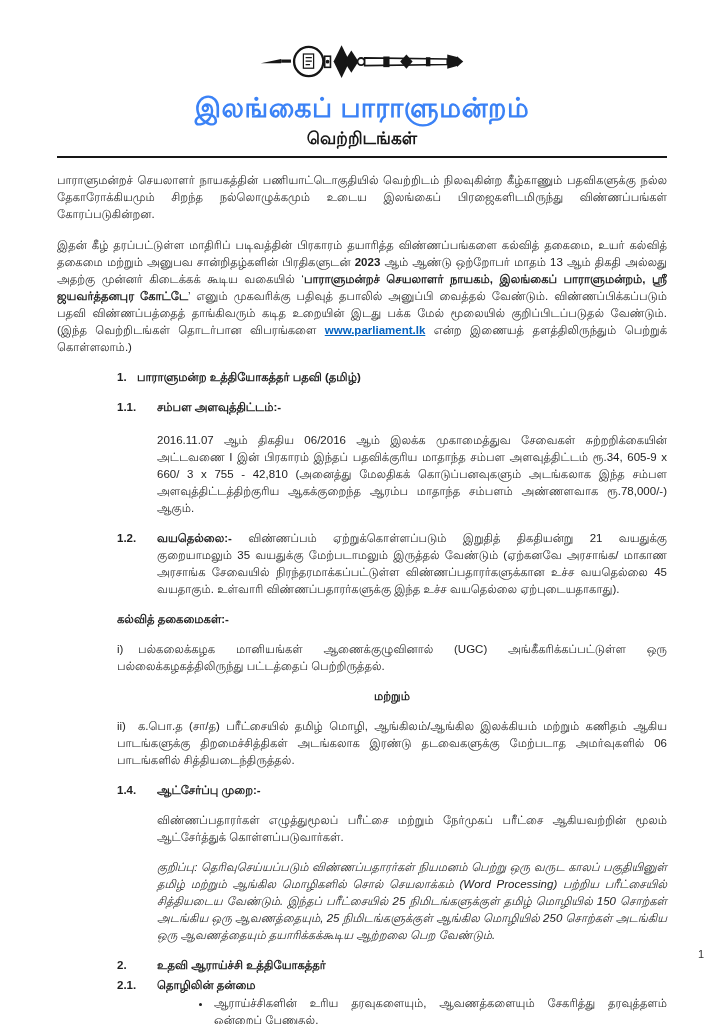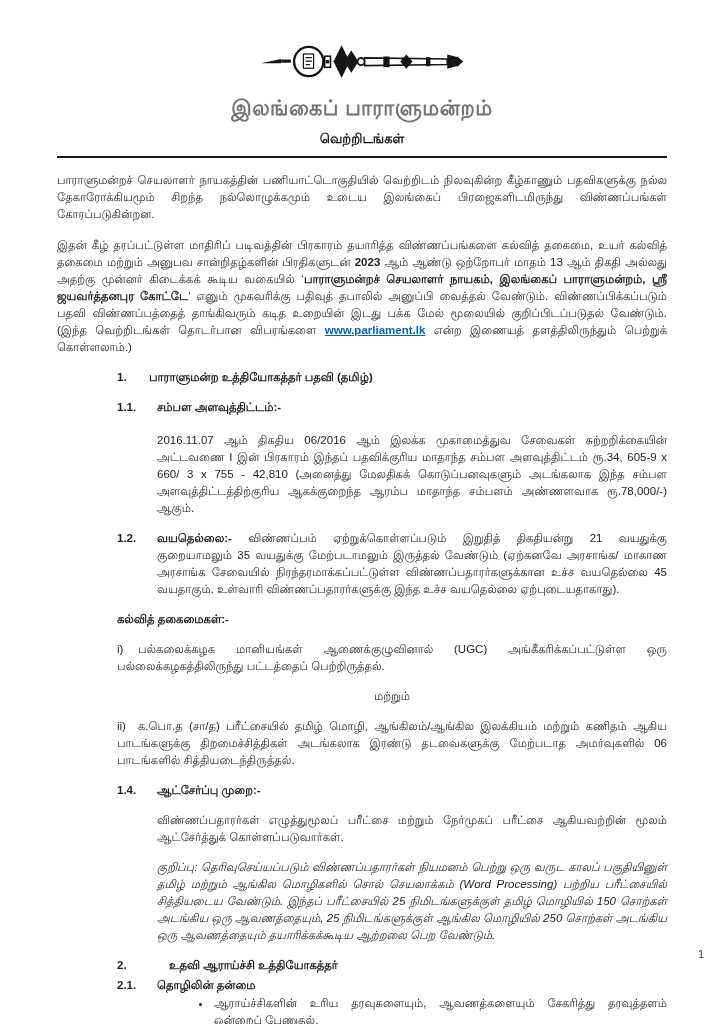--- a/index.html
+++ b/index.html
@@ -12,43 +12,43 @@
     font-size:11.5px;
     line-height:17px;
     color:#1f1f1f;
     overflow:hidden;
   }
   .content{padding:40px 57px 0 57px;}
   .emblem-wrap{text-align:center;margin:0 0 2px 0;}
   h1.doc-title{
     margin:6px 0 0 0;
     text-align:center;
-    font-size:21px;line-height:26px;
+    font-size:27px;line-height:26px;
     font-weight:bold;letter-spacing:.5px;
-    color:#737373;
+    color:#3b82f6;
   }
   h2.doc-subtitle{
     margin:9px 0 0 0;
     text-align:center;
-    font-size:13px;line-height:18px;
+    font-size:17px;line-height:18px;
     font-weight:bold;color:#161616;
   }
   .rule{border:none;border-top:2.5px solid #161616;margin:8px 0 0 0;}
   p.body{margin:14px 0 0 0;text-align:justify;}
   
   .row{display:flex;margin-top:13px;padding-left:60px;}
   .row .num{flex:0 0 40px;font-weight:bold;}
   .row .num.narrow{flex:0 0 20px;}
   .row .rowbody{flex:1;text-align:justify;}
   .row .rowbody .sub-label{font-weight:bold;}
   .row .rowbody p{margin:0;text-align:justify;}
   .row .rowbody p + p{margin-top:13px;}
-  .sec-title{font-weight:bold;margin-left:12px;}
+  .sec-title{font-weight:bold;}
   .inline-label{font-weight:bold;}
-  .connector{text-align:center !important;}
+  .connector{text-align:center !important;font-weight:bold;}
   .marker{display:inline-block;min-width:21px;}
   .note{font-style:italic;}
   ul.bullets{margin:1px 0 0 0;padding-left:55px;list-style:disc;}
   ul.bullets li{text-align:justify;padding-left:2px;}
   a.link{color:#0563c1;text-decoration:underline;cursor:pointer;font-weight:bold;}
   .page-number{position:absolute;top:946px;right:20px;font-size:11px;color:#333;}
   b{font-weight:bold;}
 </style>
 </head>
 <body>

